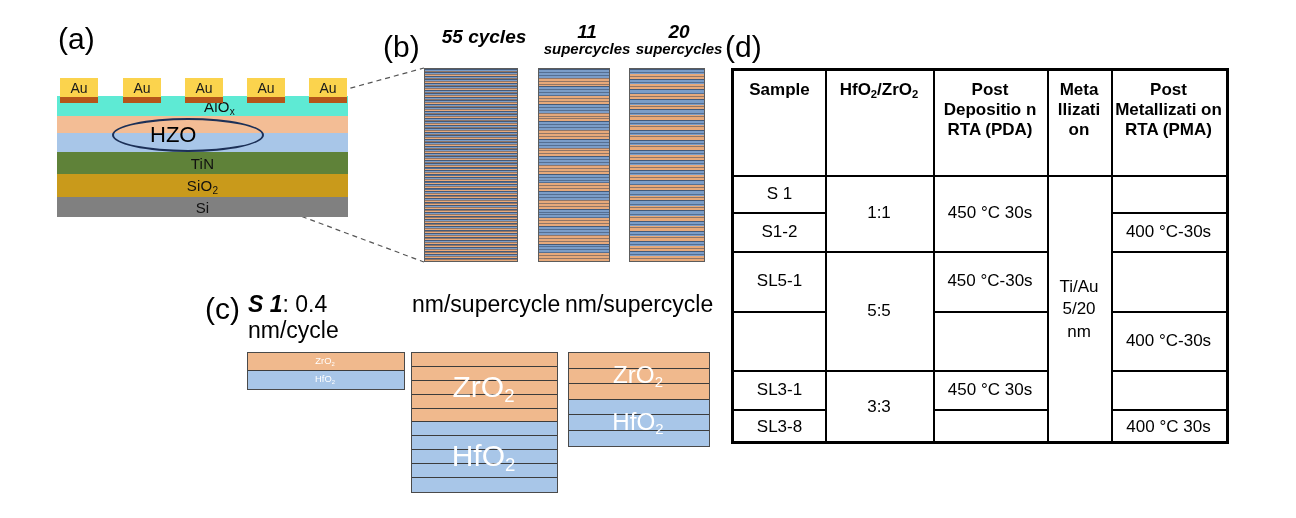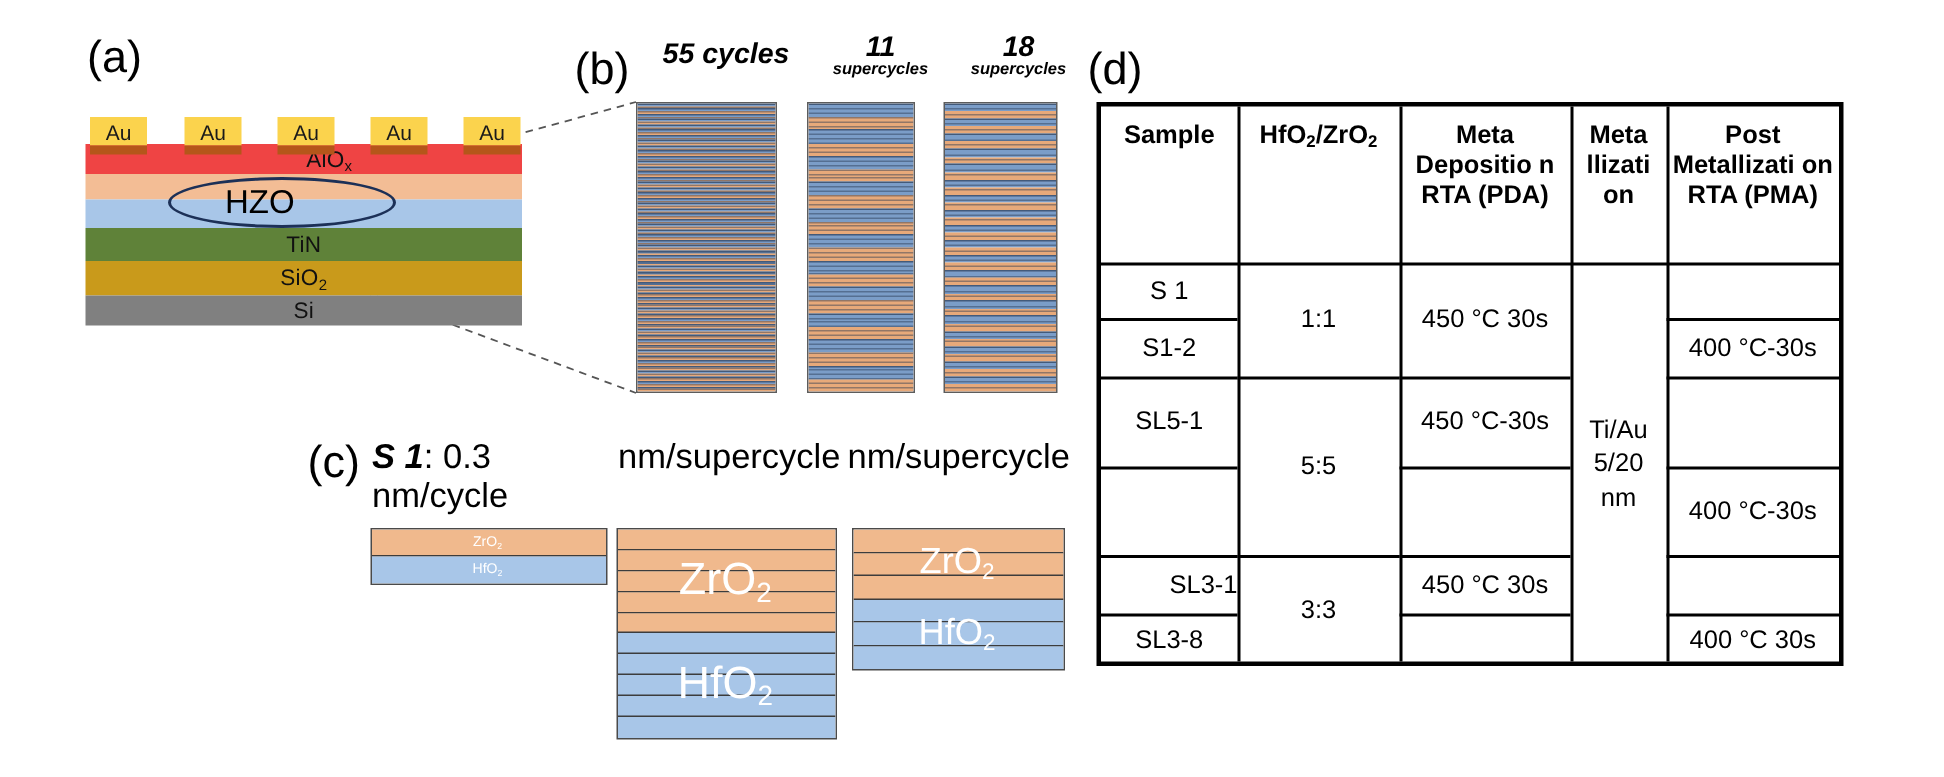--- a/index.html
+++ b/index.html
@@ -114,21 +114,21 @@
     position: absolute;
     font-style: italic;
     font-weight: bold;
     font-size: 19px;
     color: #000;
     text-align: center;
     font-family: "Liberation Sans", sans-serif;
     line-height: 1.02;
   }
   .sl-head .big { font-size: 19px; }
-  .sl-head .small { font-size: 11px; }
+  .sl-head .small { font-size: 15px; }
 
   
   .unit-block {
     position: absolute;
     border: 1.5px solid #4a4a4a;
     box-sizing: border-box;
     overflow: hidden;
   }
   .unit-layer {
     width: 100%;
@@ -217,21 +217,21 @@
 
   <div class="panel-label" style="left:58px; top:22px;">(a)</div>
 
   <svg class="leader" style="left:0; top:0; width:1296px; height:518px;">
     <line x1="307" y1="100" x2="424" y2="68" stroke="#555" stroke-width="1.2" stroke-dasharray="5,4"></line>
     <line x1="150" y1="160" x2="424" y2="262" stroke="#555" stroke-width="1.2" stroke-dasharray="5,4"></line>
   </svg>
 
   <div id="stack-a">
 
-    <div class="layer" style="top:0px;  height:20px; background:#ef4444;padding-left:34px;">
+    <div class="layer" style="top:0px;  height:20px; background:#5eead4;padding-left:34px;">
       <span class="layer-label">AlO<sub>x</sub></span>
     </div>
     <div class="layer" style="top:20px; height:17px; background:#f3bd95;"></div>
     <div class="layer" style="top:37px; height:19px; background:#a8c6e8;"></div>
     <div class="layer" style="top:56px; height:22px; background:#5f8239;">
       <span class="layer-label" style="color:#111;">TiN</span>
     </div>
     <div class="layer" style="top:78px; height:23px; background:#c99a1b;">
       <span class="layer-label">SiO<sub>2</sub></span>
     </div>
@@ -267,21 +267,21 @@
   <div class="panel-label" style="left:383px; top:30px;">(b)</div>
 
   <div class="sl-head" style="left:428px; top:27px; width:112px;">
     <span class="big">55 cycles</span>
   </div>
   <div class="sl-head" style="left:543px; top:22px; width:88px;">
     <div class="big">11</div>
     <div class="small">supercycles</div>
   </div>
   <div class="sl-head" style="left:633px; top:22px; width:92px;">
-    <div class="big">18</div>
+    <div class="big">20</div>
     <div class="small">supercycles</div>
   </div>
 
   <div class="sl-col" id="slcol0" style="left:424px; top:68px; width:94px; height:194px;">
       <div style="position:absolute;left:0;width:100%;top:0.00px;height:1.82px;background:#7b9dc8;"></div>
       <div style="position:absolute;left:0;width:100%;top:1.82px;height:1.68px;background:#e7a97a;"></div>
       <div style="position:absolute;left:0;width:100%;top:1.75px;height:0.7px;background:rgba(40,55,80,0.45);"></div>
       <div style="position:absolute;left:0;width:100%;top:0.00px;height:0.8px;background:rgba(30,45,70,0.6);"></div>
       <div style="position:absolute;left:0;width:100%;top:3.49px;height:1.82px;background:#7b9dc8;"></div>
       <div style="position:absolute;left:0;width:100%;top:5.31px;height:1.68px;background:#e7a97a;"></div>
@@ -684,21 +684,21 @@
       <div style="position:absolute;left:0;width:100%;top:181.89px;height:5.25px;background:#7b9dc8;"></div>
       <div style="position:absolute;left:0;width:100%;top:187.15px;height:4.85px;background:#e7a97a;"></div>
       <div style="position:absolute;left:0;width:100%;top:185.26px;height:0.7px;background:rgba(40,55,80,0.45);"></div>
       <div style="position:absolute;left:0;width:100%;top:188.63px;height:0.7px;background:rgba(40,55,80,0.45);"></div>
       <div style="position:absolute;left:0;width:100%;top:181.89px;height:0.8px;background:rgba(30,45,70,0.6);"></div>
     </div>
 
   <div class="panel-label" style="left:205px; top:292px;">(c)</div>
 
   <div class="unit-caption" style="left:248px; top:292px;">
-    <div><b>S 1</b><span>: 0.3</span></div>
+    <div><b>S 1</b><span>: 0.4</span></div>
     <div>nm/cycle</div>
   </div>
   <div class="unit-block" id="blk0" style="left:247px; top:352px; width:158px; height:38px;">
       <div class="unit-layer" style="height:50%;background:#f0b98d;"></div>
       <div class="unit-layer" style="height:50%;background:#a8c6e8;"></div>
     </div>
 
   <div class="unit-caption" style="left:412px; top:292px;">
     <div>nm/supercycle</div>
   </div>
@@ -758,39 +758,39 @@
     <div class="hline" style="left:377px; right:0; top:299px;"></div>
     <div class="hline" style="left:377px; right:0; top:338px;"></div>
 
     <div class="tcell thead-cell" style="left:0; top:0; width:91px; height:104px; align-items:flex-start; padding-top:9px;">
       <span>Sample</span>
     </div>
     <div class="tcell thead-cell" style="left:91px; top:0; width:108px; height:104px; align-items:flex-start; padding-top:9px;">
       <span>HfO<sub class="tsub">2</sub>/ZrO<sub class="tsub">2</sub></span>
     </div>
     <div class="tcell thead-cell" style="left:199px; top:0; width:114px; height:104px; align-items:flex-start; padding-top:9px;">
-      <span>Meta Depositio n RTA (PDA)</span>
+      <span>Post Depositio n RTA (PDA)</span>
     </div>
     <div class="tcell thead-cell" style="left:313px; top:0; width:64px; height:104px; align-items:flex-start; padding-top:9px;">
       <span>Meta llizati on</span>
     </div>
     <div class="tcell thead-cell" style="left:377px; top:0; width:115px; height:104px; align-items:flex-start; padding-top:9px;">
       <span>Post Metallizati on RTA (PMA)</span>
     </div>
 
     <div class="tcell tbody-cell" style="left:0; top:104px; width:91px; height:37px;">
         <span>S 1</span>
       </div>
     <div class="tcell tbody-cell" style="left:0; top:141px; width:91px; height:39px;">
         <span>S1-2</span>
       </div>
     <div class="tcell tbody-cell" style="left:0; top:180px; width:91px; height:60px;">
         <span>SL5-1</span>
       </div>
-    <div class="tcell tbody-cell" style="left:0; top:299px; width:91px; height:39px;justify-content:flex-end;">
+    <div class="tcell tbody-cell" style="left:0; top:299px; width:91px; height:39px;">
         <span>SL3-1</span>
       </div>
     <div class="tcell tbody-cell" style="left:0; top:338px; width:91px; height:35px;">
         <span>SL3-8</span>
       </div>
 
     <div class="tcell tbody-cell" style="left:91px; top:104px; width:108px; height:76px;">
         <span>1:1</span>
       </div>
     <div class="tcell tbody-cell" style="left:91px; top:180px; width:108px; height:119px;">

